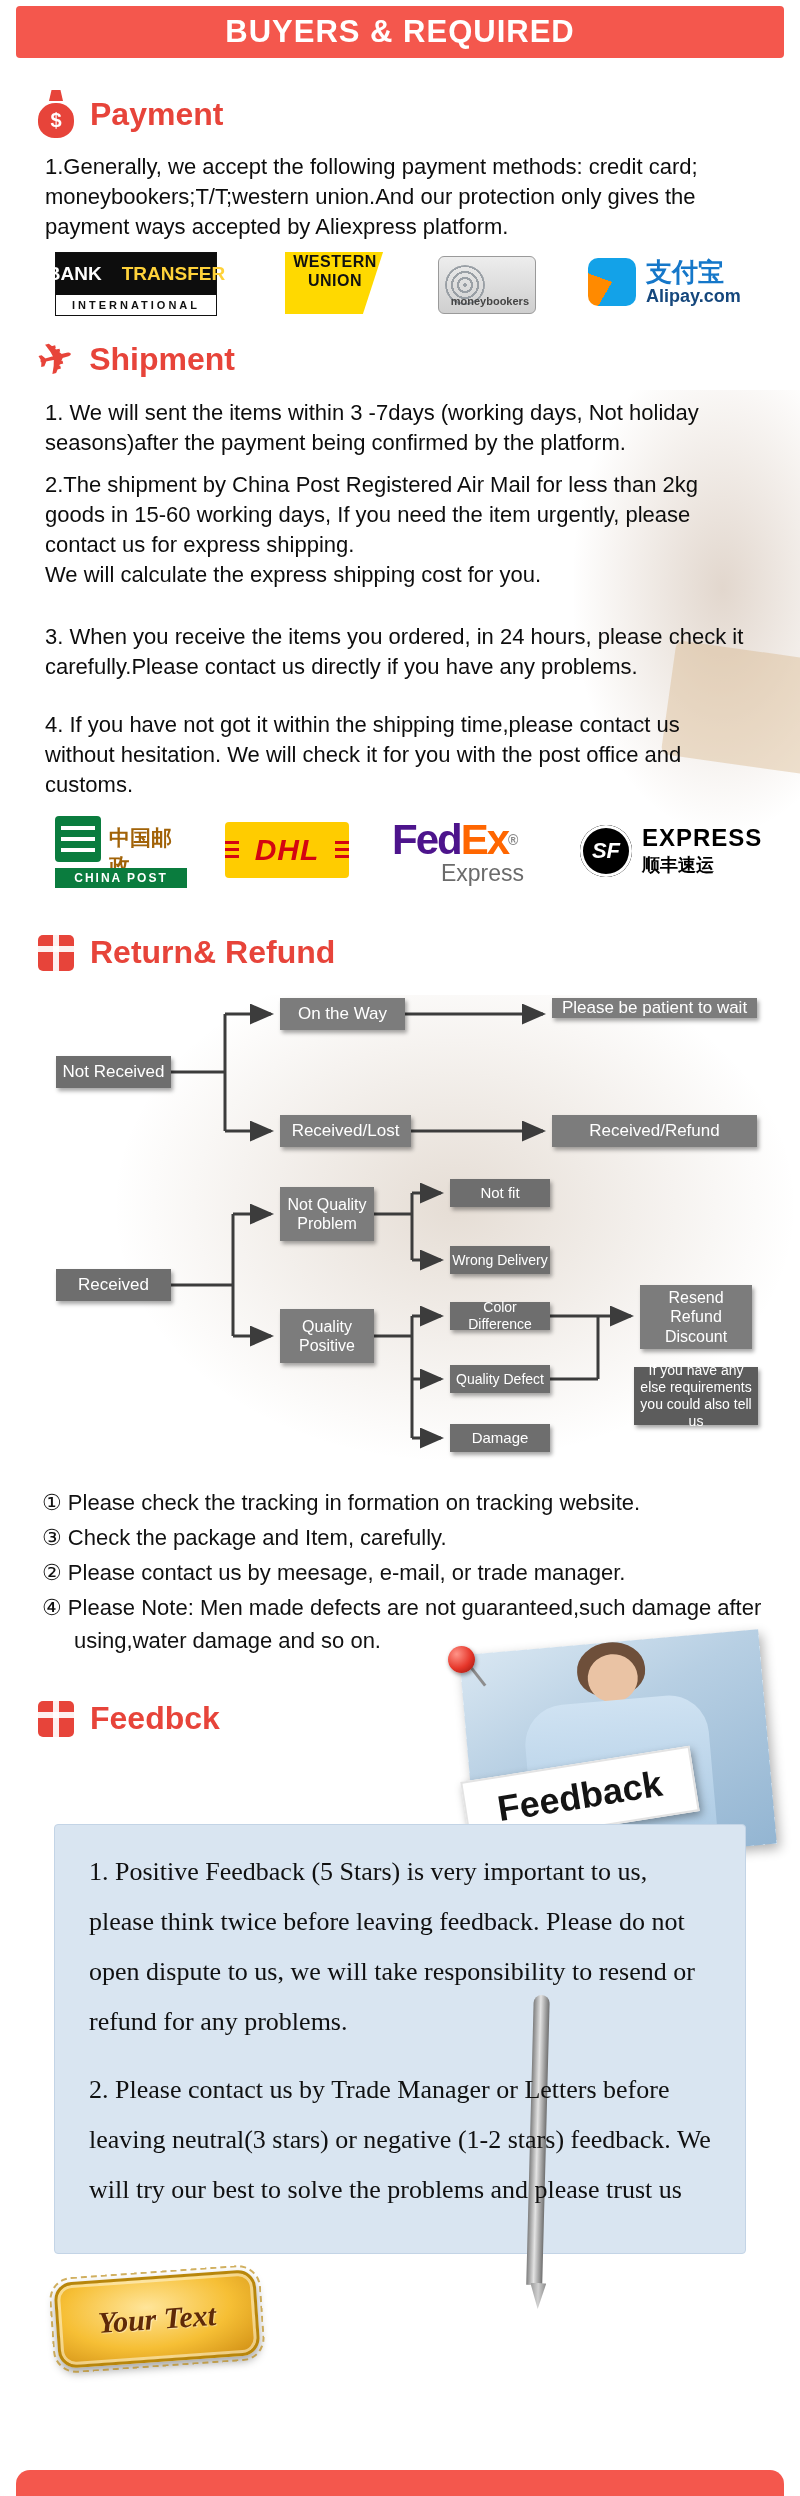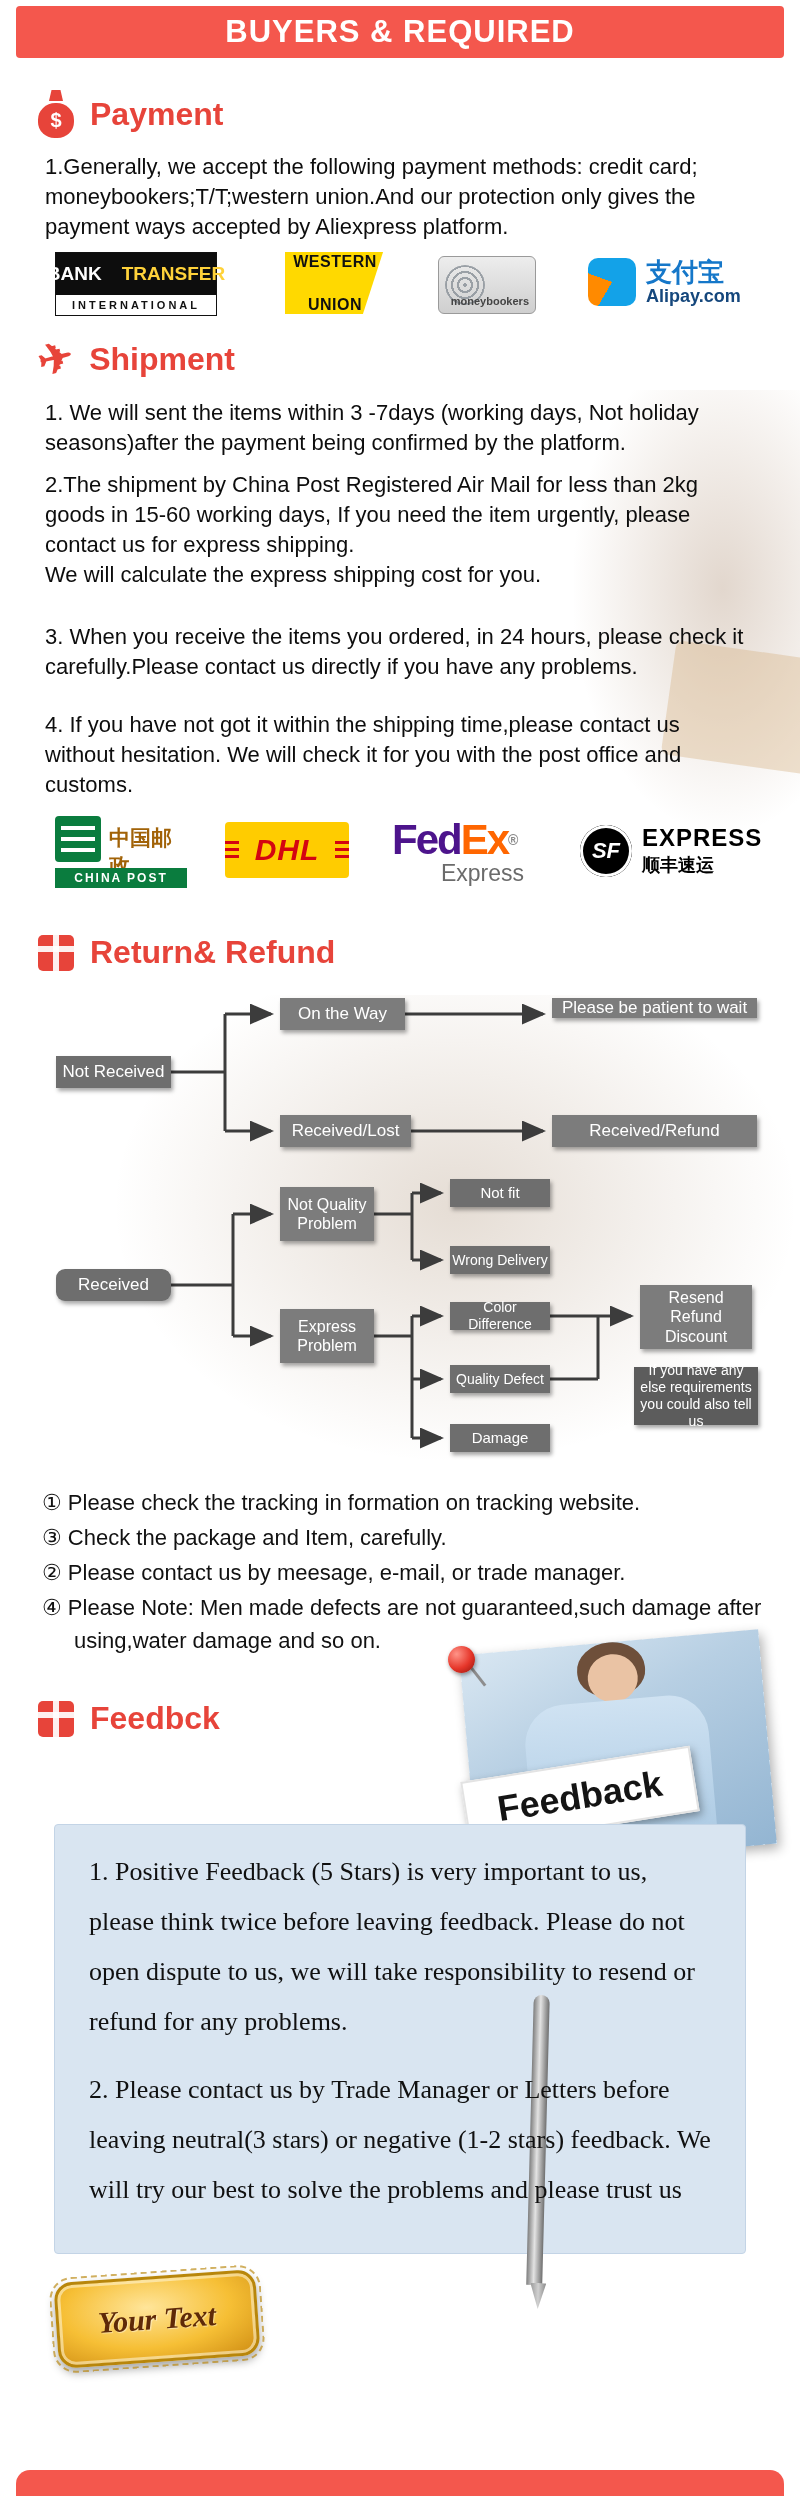--- a/index.html
+++ b/index.html
@@ -38,21 +38,21 @@
              background:radial-gradient(ellipse at 50% 45%, rgba(138,100,62,0.22), rgba(138,100,62,0) 70%); }
 
   
   .logo-bt { position:absolute; left:55px; top:252px; width:160px; height:62px; border:1px solid #111; background:#fff; }
   .bt-top { height:42px; background:#0d0d0d; display:flex; align-items:center; justify-content:center; gap:20px; }
   .bt-bank { color:#fff; font-weight:bold; font-size:19px; }
   .bt-transfer { color:#ffd23a; font-weight:bold; font-size:19px; }
   .bt-bottom { height:19px; display:flex; align-items:center; justify-content:center;
                font-size:11px; font-weight:bold; letter-spacing:3px; color:#111; }
   .logo-wu { position:absolute; left:285px; top:252px; width:100px; height:62px; background:#ffd900;
-             display:flex; flex-direction:column; align-items:center; justify-content:space-between;
+             display:flex; flex-direction:column; align-items:center; justify-content:flex-start;
              font-weight:bold; color:#111; overflow:hidden; }
   .wu-line { font-size:16px; line-height:19px; letter-spacing:.5px; position:relative; z-index:1; }
   .wu-slash { position:absolute; right:-10px; top:0; width:22px; height:100%; background:#fff; transform:skewX(-18deg); }
   .logo-mb { position:absolute; left:438px; top:256px; width:96px; height:56px;
              background:linear-gradient(180deg,#ededed,#cfcfcf); border:1px solid #9a9a9a; border-radius:6px; }
   .mb-rings { position:absolute; left:6px; top:8px; width:40px; height:40px; border-radius:50%; opacity:.85;
               background:repeating-radial-gradient(circle at 50% 50%, #8d949b 0 2px, transparent 2px 6px); }
   .mb-text { position:absolute; right:6px; bottom:6px; font-size:11px; color:#444; font-weight:bold; }
   .logo-alipay { position:absolute; left:588px; top:250px; width:185px; height:64px;
                  display:flex; align-items:center; gap:10px; }
@@ -263,22 +263,22 @@
         <path d="M598,390 V328"></path>
         <path d="M550,327 H631" marker-end="url(#ah)"></path>
       </g>
     </svg>
     <div class="fbox" style="left:280px; top:9px;   width:125px; height:32px;">On the Way</div>
     <div class="fbox" style="left:552px; top:9px;   width:205px; height:20px;">Please be patient to wait</div>
     <div class="fbox dark" style="left:56px;  top:67px;  width:115px; height:32px;">Not Received</div>
     <div class="fbox" style="left:280px; top:126px; width:131px; height:32px;">Received/Lost</div>
     <div class="fbox" style="left:552px; top:126px; width:205px; height:32px;">Received/Refund</div>
     <div class="fbox" style="left:280px; top:198px; width:94px;  height:54px; font-size:16px;">Not Quality Problem</div>
-    <div class="fbox dark" style="left:56px;  top:280px; width:115px; height:32px;border-radius:9px;">Received</div>
-    <div class="fbox" style="left:280px; top:320px; width:94px;  height:54px; font-size:16px;">Express Problem</div>
+    <div class="fbox dark" style="left:56px;  top:280px; width:115px; height:32px;">Received</div>
+    <div class="fbox" style="left:280px; top:320px; width:94px;  height:54px; font-size:16px;">Quality Positive</div>
     <div class="fbox dark" style="left:450px; top:190px; width:100px; height:28px; font-size:15px;">Not fit</div>
     <div class="fbox dark" style="left:450px; top:257px; width:100px; height:28px; font-size:14px;">Wrong Delivery</div>
     <div class="fbox dark" style="left:450px; top:313px; width:100px; height:28px; font-size:14px;">Color Difference</div>
     <div class="fbox dark" style="left:450px; top:376px; width:100px; height:28px; font-size:14px;">Quality Defect</div>
     <div class="fbox dark" style="left:450px; top:435px; width:100px; height:28px; font-size:15px;">Damage</div>
     <div class="fbox pre" style="left:640px; top:296px; width:112px; height:64px; font-size:16px;">Resend
 Refund
 Discount</div>
     <div class="fbox darker" style="left:634px; top:378px; width:124px; height:58px; font-size:14px;">If you have any else requirements you could also tell us</div>
   </div>

